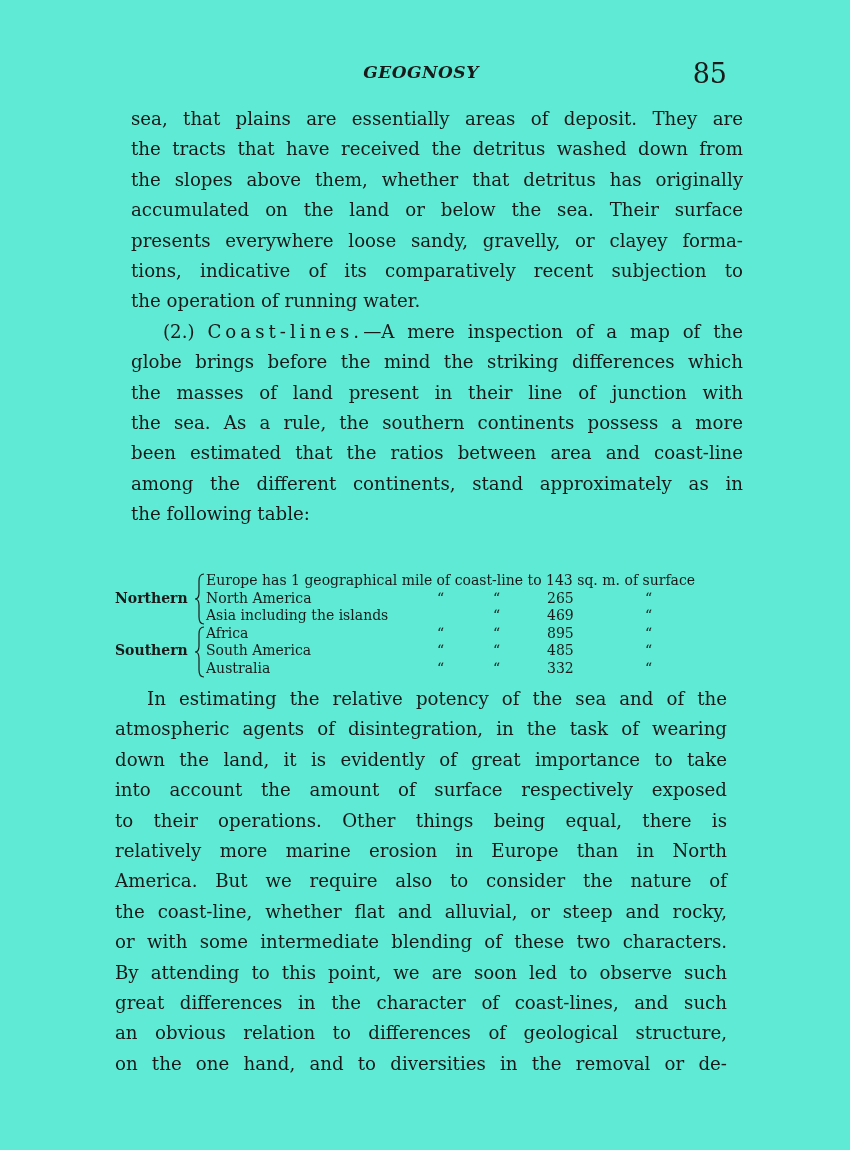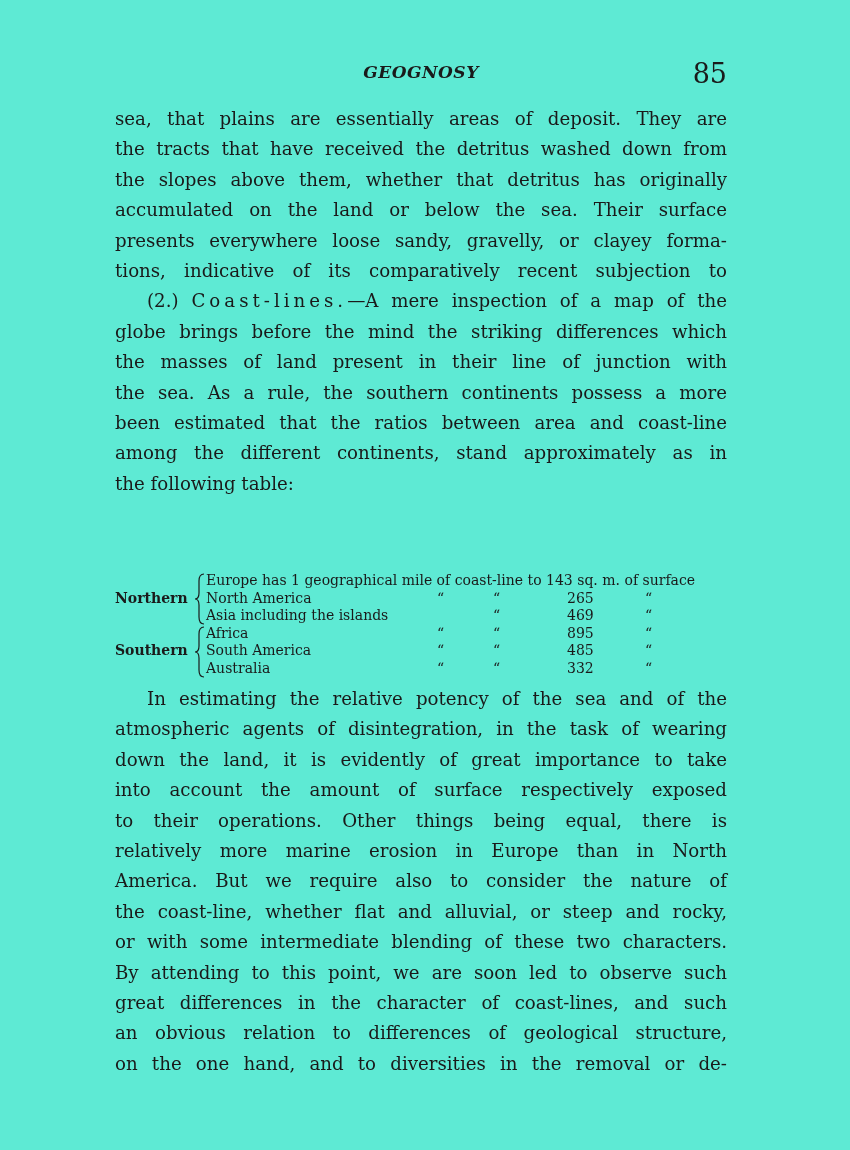--- a/index.html
+++ b/index.html
@@ -2,32 +2,32 @@
 <html><head>
   <meta charset="utf-8">
   <style>
     html, body { margin: 0; padding: 0; background: #ffffff; }
     body { width: 850px; height: 1150px; position: relative; overflow: hidden; color: #1a1a1a; }
     .page { position: absolute; left: 0; top: 0; width: 850px; height: 1150px; background: #5eead4; }
     .header { position: absolute; top: 58px; left: 115px; width: 612px; height: 28px; font-family: "DejaVu Serif", serif; }
     .running-title { position: absolute; left: 0; right: 0; text-align: center; font-style: italic; font-weight: bold; font-size: 17px; letter-spacing: 0.5px; top: 4px; }
     .page-number { position: absolute; right: 0; top: 0; font-size: 27px; font-weight: normal; font-family: "DejaVu Serif", serif; }
     .body { position: absolute; left: 115px; width: 612px; font-family: "DejaVu Serif", serif; font-size: 18.2px; line-height: 30.4px; }
-    .block1 { top: 104px; }
+    .block1 { top: 104px; margin-left: 16px; }
     .line { display: block; white-space: nowrap; text-align: justify; text-align-last: justify; height: 30.4px; }
     .line.last { text-align-last: left; }
     .indent { padding-left: 32px; }
     .spaced { letter-spacing: 4px; }
     .table { position: absolute; left: 115px; top: 572px; width: 612px; font-family: "DejaVu Serif", serif; font-size: 14px; line-height: 17.5px; }
     .trow { position: relative; height: 17.5px; white-space: nowrap; }
     .group-label { position: absolute; left: 0; font-weight: bold; }
     .cname { position: absolute; left: 91px; }
     .ditto1 { position: absolute; left: 322px; }
     .ditto2 { position: absolute; left: 378px; }
-    .num { position: absolute; left: 452px; text-align: center; }
+    .num { position: absolute; left: 432px; text-align: center; }
     .ditto3 { position: absolute; left: 530px; }
     .full-line { position: absolute; left: 91px; }
     .block2 { top: 684px; }
     .brace-svg { position: absolute; }
   </style>
 </head>
 <body>
 
 <div class="page">
 
@@ -36,20 +36,21 @@
     <div class="page-number">85</div>
   </div>
 
   <div class="body block1">
     <span class="line">sea, that plains are essentially areas of deposit.  They are</span>
     <span class="line">the tracts that have received the detritus washed down from</span>
     <span class="line">the slopes above them, whether that detritus has originally</span>
     <span class="line">accumulated on the land or below the sea.  Their surface</span>
     <span class="line">presents everywhere loose sandy, gravelly, or clayey forma-</span>
     <span class="line">tions, indicative of its comparatively recent subjection to</span>
+    <span class="line last">the operation of running water.</span>
 
     <span class="line indent"><span>(2.)</span> <span class="spaced">Coast-lines.</span><span>—A mere inspection of a map of the</span></span>
     <span class="line">globe brings before the mind the striking differences which</span>
     <span class="line">the masses of land present in their line of junction with</span>
     <span class="line">the sea.  As a rule, the southern continents possess a more</span>
     <span class="line">been estimated that the ratios between area and coast-line</span>
     <span class="line">among the different continents, stand approximately as in</span>
     <span class="line last">the following table:</span>
   </div>
 

